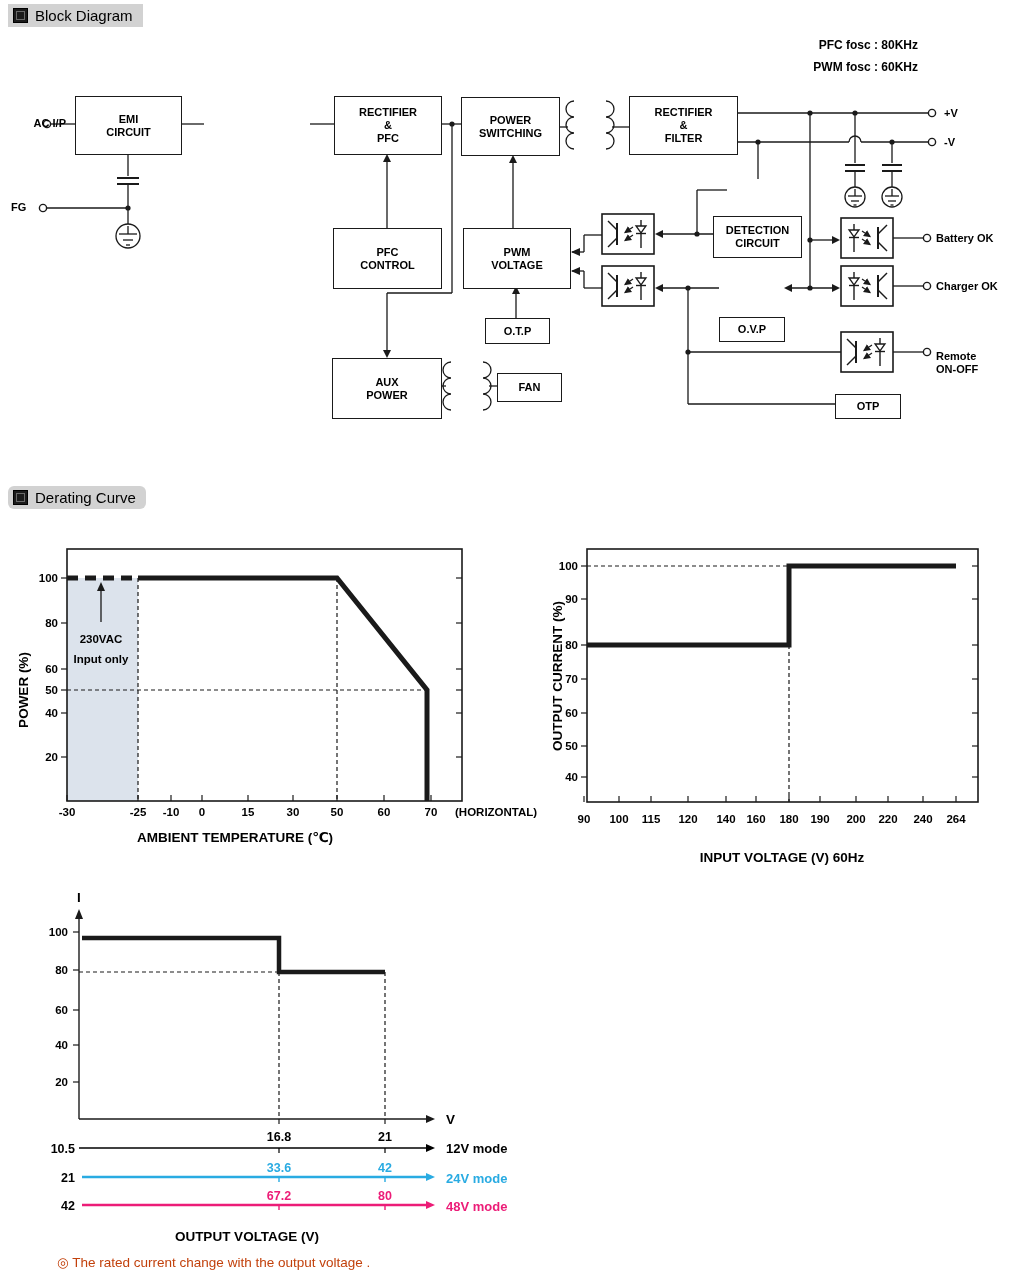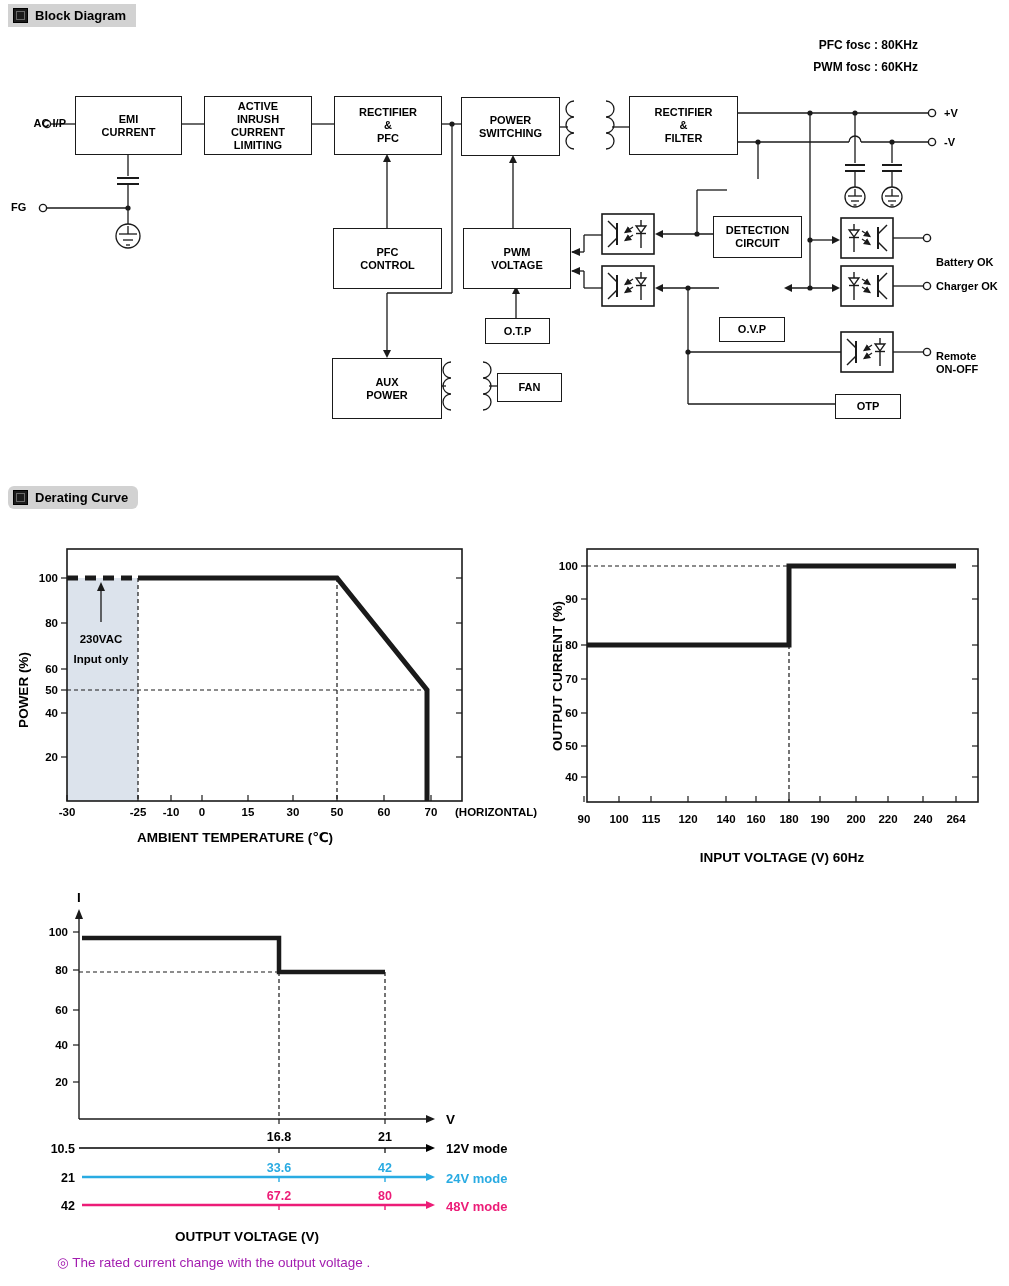--- a/index.html
+++ b/index.html
@@ -2,28 +2,28 @@
 <html><head>
 <meta charset="utf-8">
 <style>
   html,body{margin:0;padding:0;background:#fff;}
   .page{position:relative;width:1009px;height:1286px;background:#ffffff;
         font-family:"Liberation Sans","DejaVu Sans",sans-serif;color:#000;overflow:hidden;}
   .sec-header{position:absolute;display:flex;align-items:center;gap:7px;
         background:#d2d2d2;padding:3px 10px 3px 5px;height:17px;}
   .sec-header .sq{width:13px;height:13px;background:#1b1b1b;border:1px solid #000;
         box-shadow:inset 0 0 0 2px #1b1b1b, inset 0 0 0 3px #6a6a6a;}
-  .sec-header .ttl{font-size:13px;font-weight:bold;white-space:nowrap;}
+  .sec-header .ttl{font-size:15px;font-weight:normal;white-space:nowrap;}
   .blk{position:absolute;border:1.4px solid #1a1a1a;background:#fff;
        display:flex;align-items:center;justify-content:center;text-align:center;
        font-size:11px;font-weight:bold;line-height:13px;white-space:pre-line;}
   .lbl{position:absolute;font-size:11px;font-weight:bold;line-height:13px;white-space:pre-line;}
   .lbl.right{text-align:right;}
   .fosc{position:absolute;width:150px;text-align:right;font-size:12px;font-weight:bold;line-height:11px;margin-top:12px;}
-  .note{position:absolute;font-size:13.5px;color:#a21caf;}
+  .note{position:absolute;font-size:13.5px;color:#c2410c;}
   svg{position:absolute;}
   svg text{font-family:"Liberation Sans","DejaVu Sans",sans-serif;}
   .tick{font-size:11.5px;font-weight:bold;}
   .axis-title{font-size:13.5px;font-weight:bold;}
   .val{font-size:12.5px;font-weight:bold;}
   .mode{font-size:13px;font-weight:bold;}
 </style>
 </head>
 <body>
 
@@ -184,25 +184,21 @@
         <circle cx="43" cy="208" r="3.6"></circle>
       <circle cx="932" cy="113" r="3.6"></circle>
         <circle cx="932" cy="142" r="3.6"></circle>
       <circle cx="927" cy="238" r="3.6"></circle>
         <circle cx="927" cy="286" r="3.6"></circle>
       <circle cx="927" cy="352" r="3.6"></circle>
     </g>
   </svg>
 
   <div class="blk" style="left:75px;top:96px;width:105px;height:57px;">EMI
-CURRENT</div>
-  <div class="blk" style="left:204px;top:96px;width:106px;height:57px;">ACTIVE
-INRUSH
-CURRENT
-LIMITING</div>
+CIRCUIT</div>
   <div class="blk" style="left:334px;top:96px;width:106px;height:57px;">RECTIFIER
 &amp;
 PFC</div>
   <div class="blk" style="left:461px;top:97px;width:97px;height:57px;">POWER
 SWITCHING</div>
   <div class="blk" style="left:629px;top:96px;width:107px;height:57px;">RECTIFIER
 &amp;
 FILTER</div>
   <div class="blk" style="left:727px;top:179px;width:61px;height:24px;margin-top:45px;">O.C.P</div>
   <div class="blk" style="left:713px;top:216px;width:87px;height:40px;">DETECTION
@@ -215,21 +211,21 @@
   <div class="blk" style="left:485px;top:318px;width:63px;height:24px;text-align:right;">O.T.P</div>
   <div class="blk" style="left:332px;top:358px;width:108px;height:59px;">AUX
 POWER</div>
   <div class="blk" style="left:497px;top:373px;width:63px;height:27px;">FAN</div>
   <div class="blk" style="left:835px;top:394px;width:64px;height:23px;">OTP</div>
 
   <div class="lbl right" style="left:2px;top:117px;width:40px;margin-left:24px;">AC I/P</div>
   <div class="lbl" style="left:11px;top:201px;">FG</div>
   <div class="lbl" style="left:944px;top:107px;">+V</div>
   <div class="lbl" style="left:944px;top:136px;">-V</div>
-  <div class="lbl" style="left:936px;top:232px;margin-top:24px;">Battery OK</div>
+  <div class="lbl" style="left:936px;top:232px;">Battery OK</div>
   <div class="lbl" style="left:936px;top:280px;">Charger OK</div>
   <div class="lbl" style="left:936px;top:350px;">Remote
 ON-OFF</div>
 
   <div class="sec-header" style="left:8px;top:486px;border-radius:6px;">
     <span class="sq"></span>
     <span class="ttl">Derating Curve</span>
   </div>
 
   <svg width="545" height="345" viewBox="0 0 545 345" style="left:0;top:540px;">

